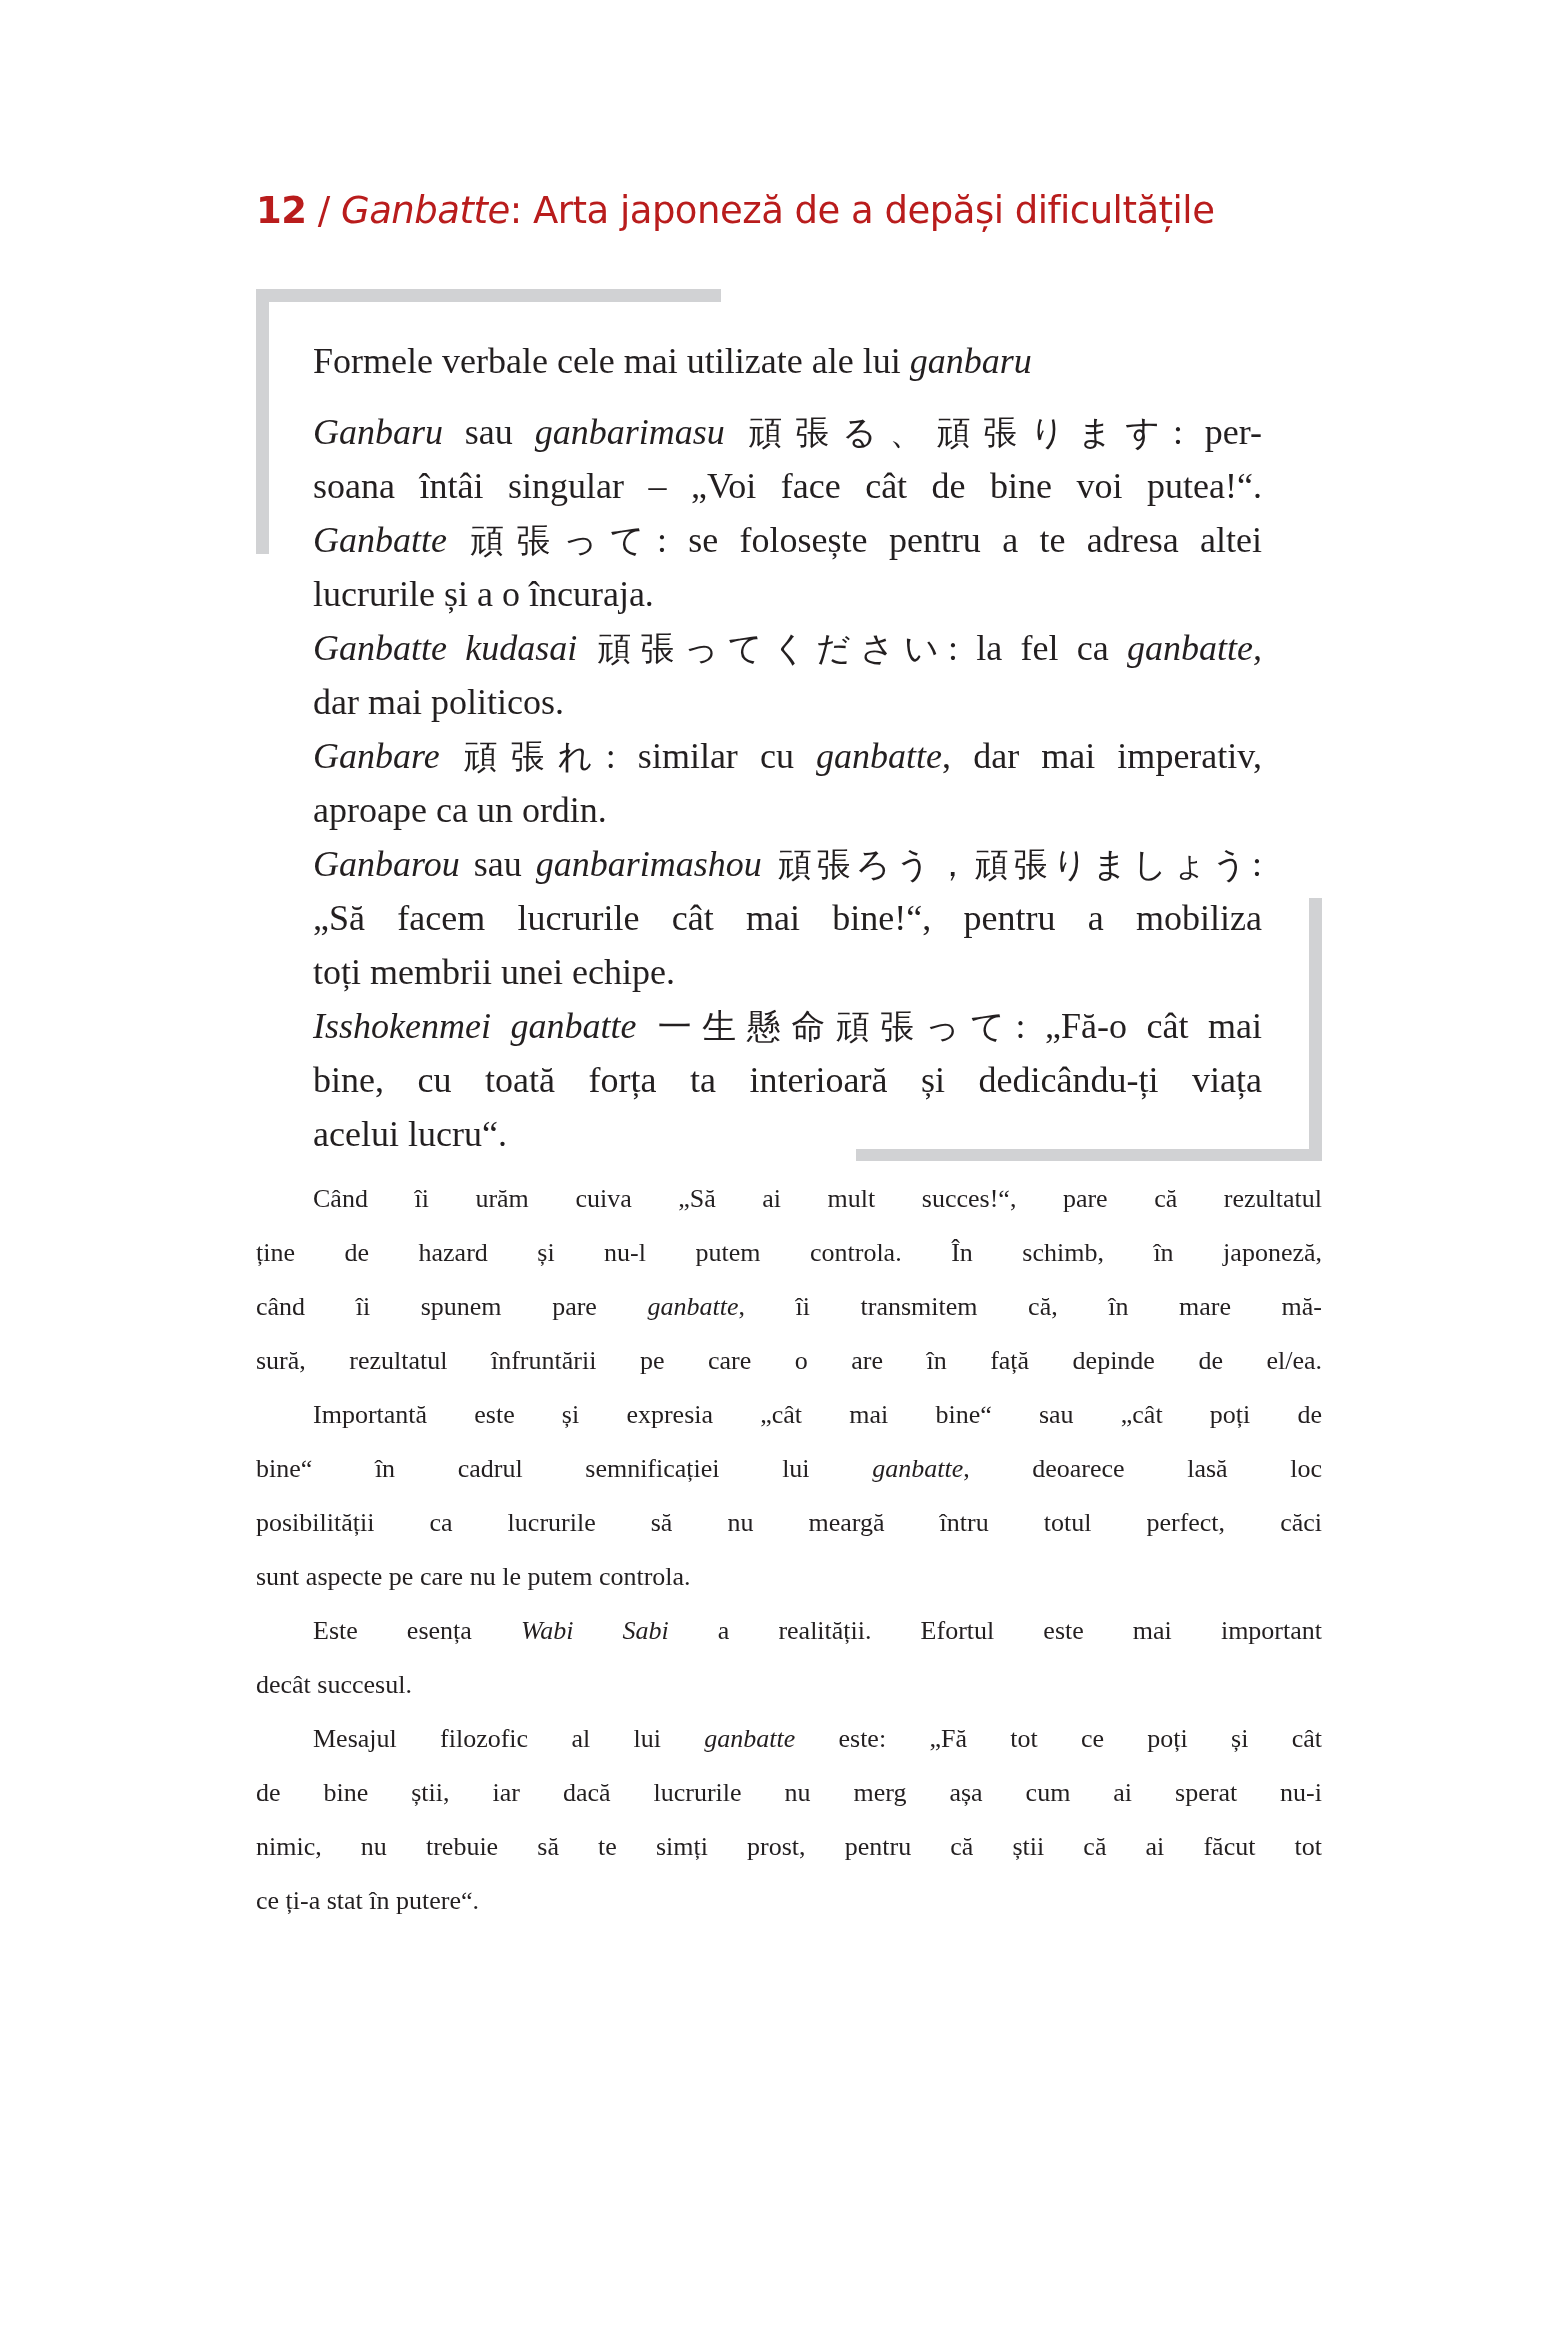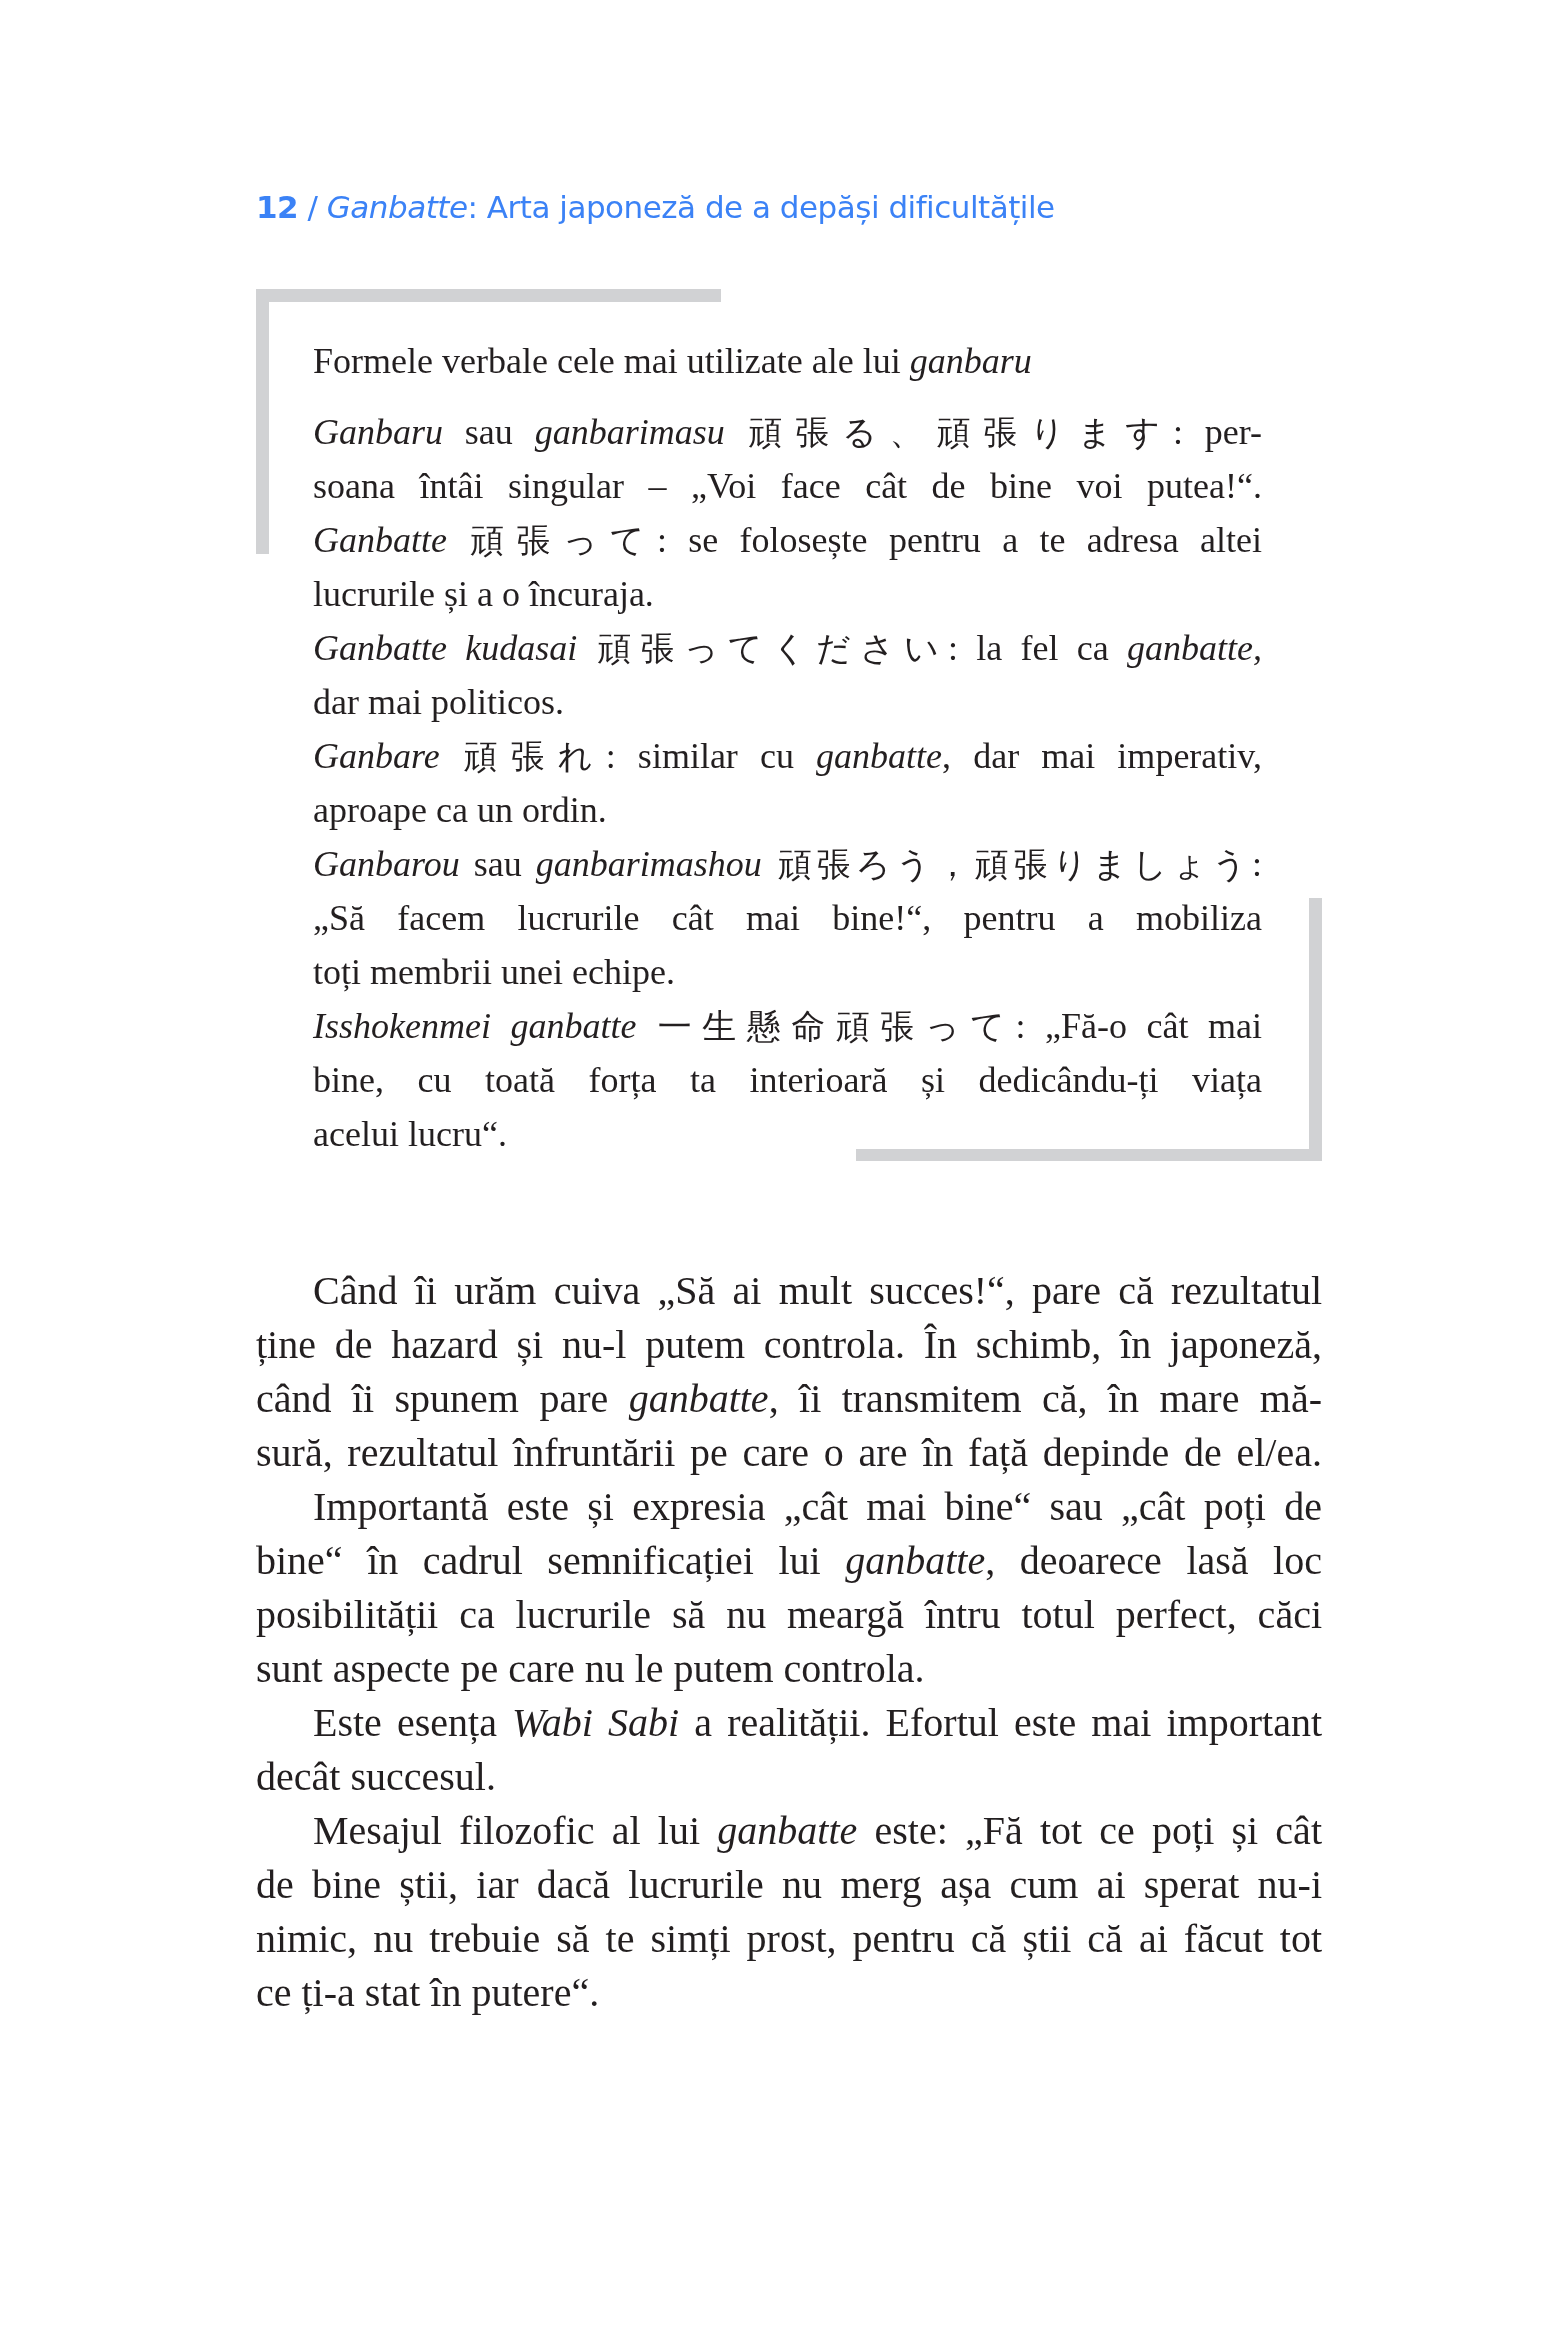--- a/index.html
+++ b/index.html
@@ -1,35 +1,35 @@
 <!DOCTYPE html>
 <html style="font-size:15px"><head>
 <meta charset="utf-8">
 <style>
   html, body { margin: 0; padding: 0; background: #ffffff; }
   body { width: 1565px; height: 2347px; position: relative; overflow: hidden; color: #231f20; }
   .header {
     position: absolute; left: 256px; top: 189px;
-    font-family: "DejaVu Sans", sans-serif; font-size: 31px; letter-spacing: -0.5px;
-    color: #3b82f6; white-space: nowrap;
+    font-family: "DejaVu Sans", sans-serif; font-size: 37px; letter-spacing: -0.5px;
+    color: #b91c1c; white-space: nowrap;
   }
   .header .num { font-weight: bold; }
   .header em { font-style: italic; }
   .bar { position: absolute; background: #d1d2d4; }
   .box-text {
     position: absolute; left: 313px; top: 334px; width: 949px;
     font-family: "Liberation Serif", serif; font-size: 36px; line-height: 54px;
   }
   .box-text .line { white-space: nowrap; display: block; height: 54px; }
   .box-text .just { text-align: justify; text-align-last: justify; }
   .box-text .title { margin-bottom: 17px; }
   .box-text .jp { font-family: "DejaVu Sans", sans-serif; font-size: 34px; }
   .body-text {
-    position: absolute; left: 256px; top: 1264px; width: 1066px;
-    font-family: "Liberation Serif", serif; font-size: 40px; line-height: 54px;
+    position: absolute; left: 256px; top: 1172px; width: 1066px;
+    font-family: "Liberation Serif", serif; font-size: 26px; line-height: 54px;
   }
   .body-text .line { display: block; white-space: nowrap; height: 54px; }
   .body-text .just { text-align: justify; text-align-last: justify; }
   .body-text .indent { padding-left: 57px; }
   em { font-style: italic; }
 </style>
 </head>
 <body>
 
 <div class="header">

